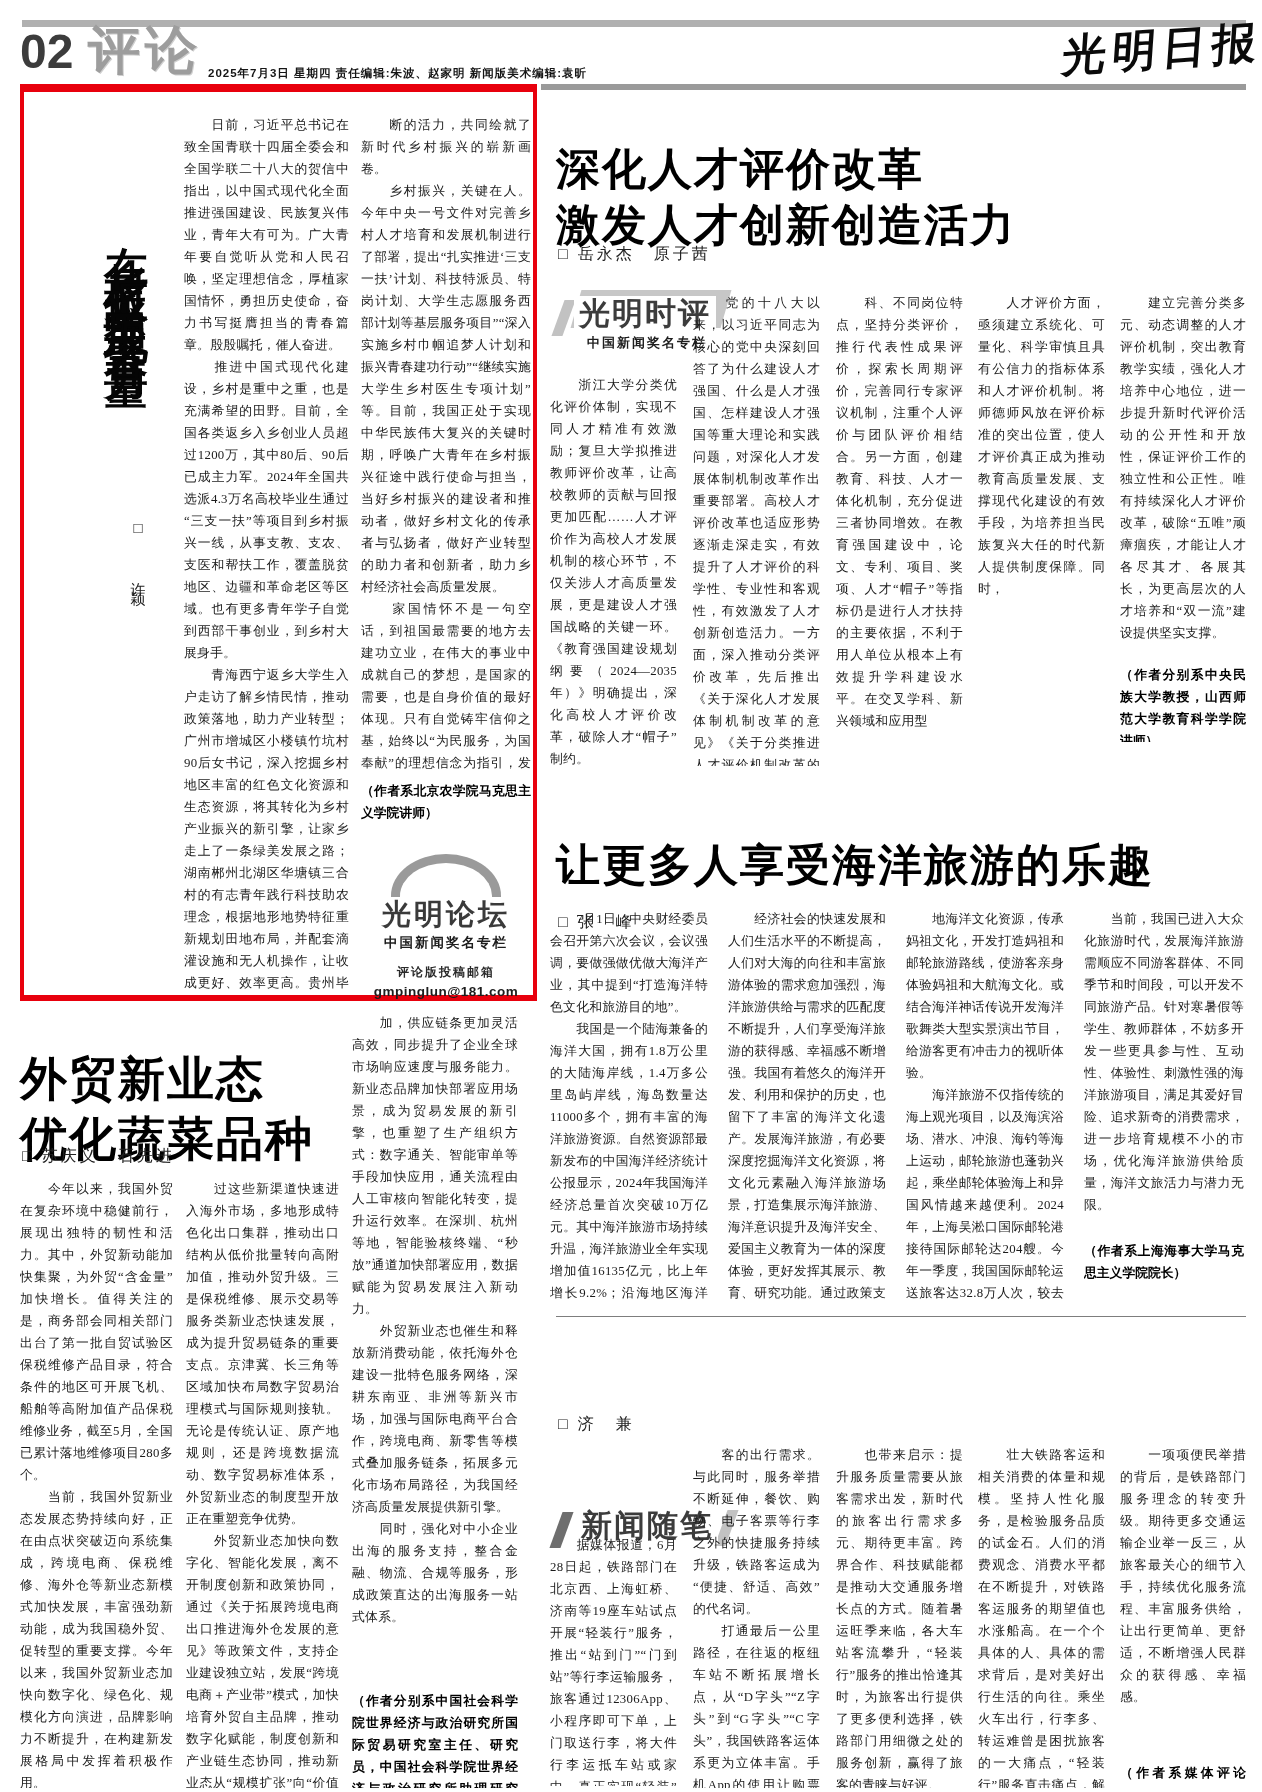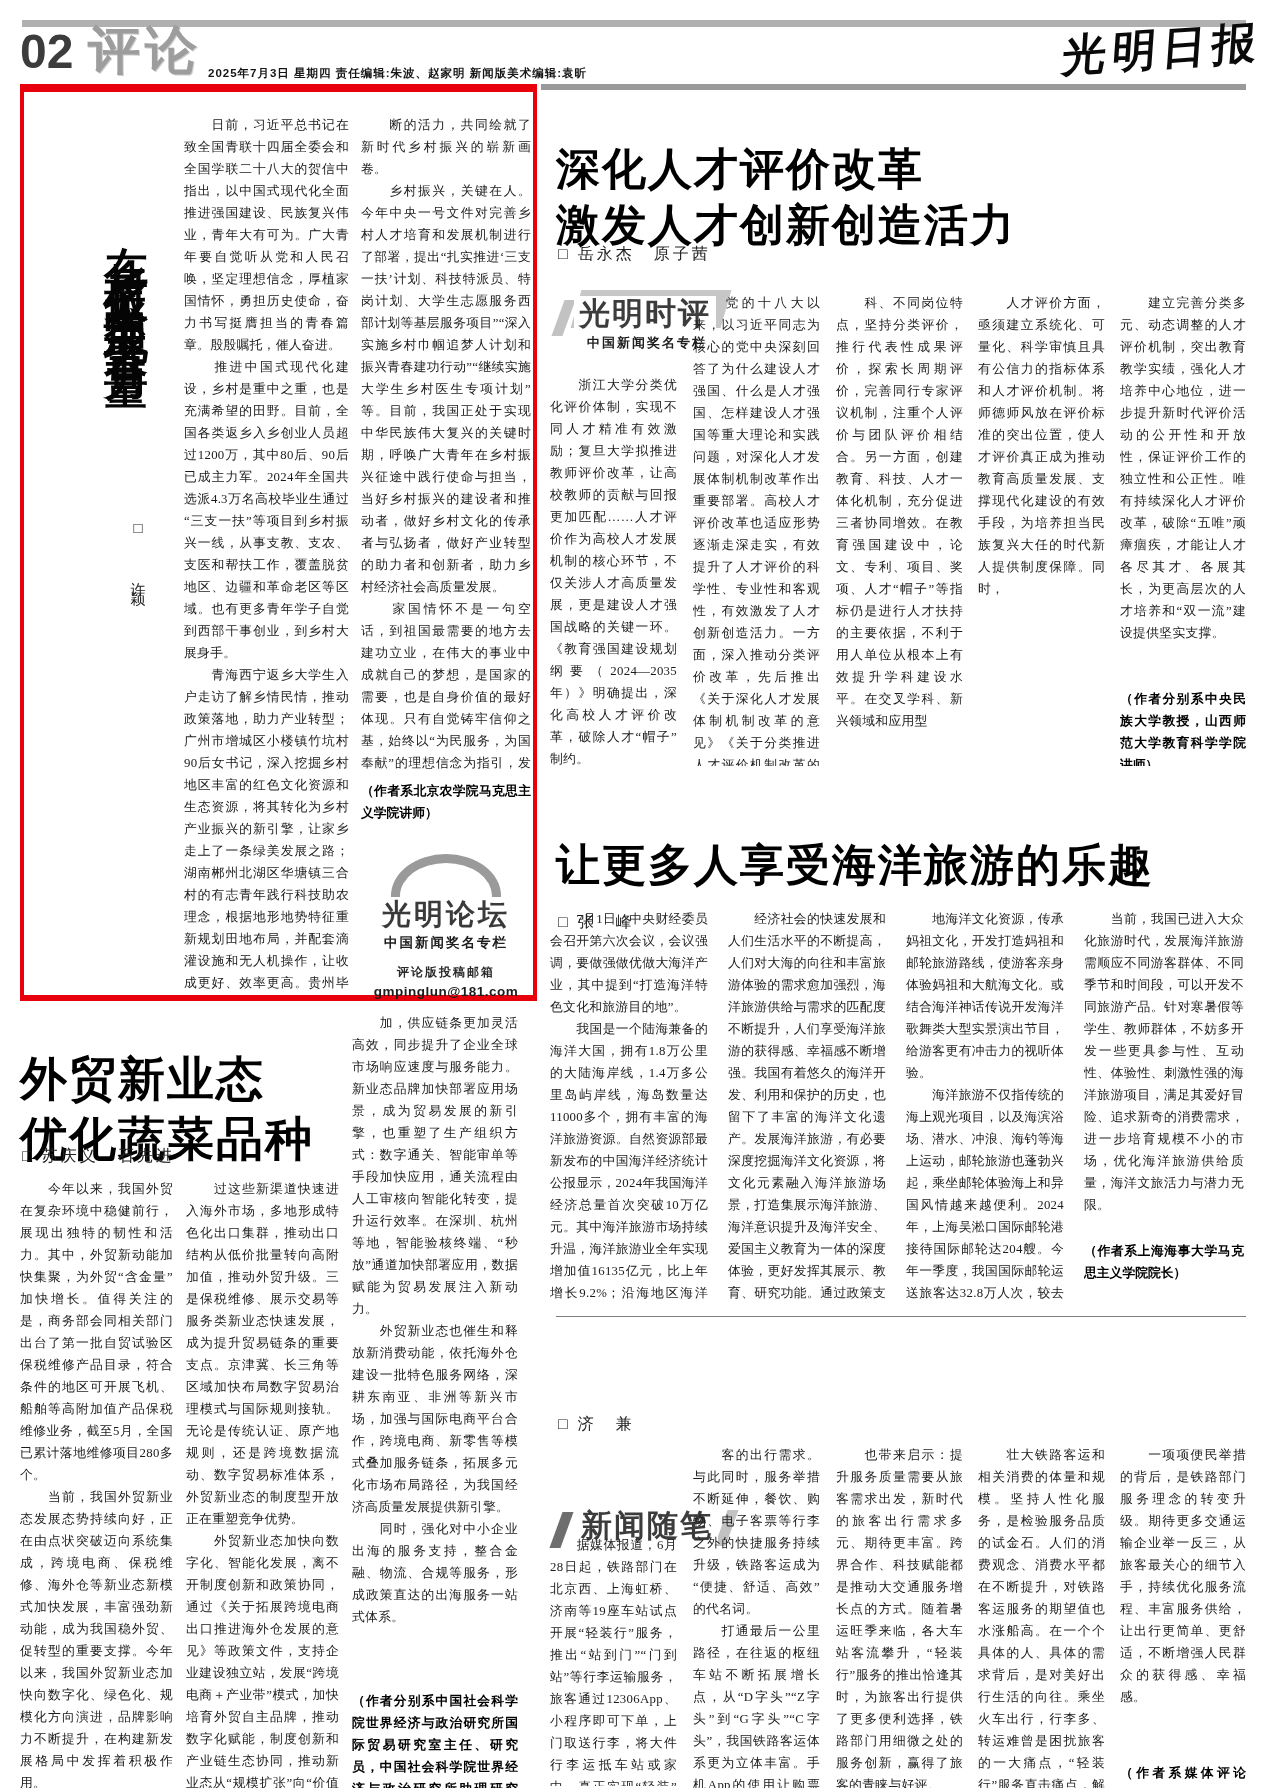--- a/index.html
+++ b/index.html
@@ -94,21 +94,21 @@
       <div class="sk-sl"></div>
       <div class="sk-tx sans">光明时评</div>
       <div class="sk-sub sans">中国新闻奖名专栏</div>
     </div>
 
     <div class="abs bt" style="left:550px;top:374px;width:127px;height:392px;">　　浙江大学分类优化评价体制，实现不同人才精准有效激励；复旦大学拟推进教师评价改革，让高校教师的贡献与回报更加匹配……人才评价作为高校人才发展机制的核心环节，不仅关涉人才高质量发展，更是建设人才强国战略的关键一环。《教育强国建设规划纲要（2024—2035年）》明确提出，深化高校人才评价改革，破除人才“帽子”制约。</div>
     <div class="abs bt" style="left:693px;top:292px;width:127px;height:474px;">　　党的十八大以来，以习近平同志为核心的党中央深刻回答了为什么建设人才强国、什么是人才强国、怎样建设人才强国等重大理论和实践问题，对深化人才发展体制机制改革作出重要部署。高校人才评价改革也适应形势逐渐走深走实，有效提升了人才评价的科学性、专业性和客观性，有效激发了人才创新创造活力。一方面，深入推动分类评价改革，先后推出《关于深化人才发展体制机制改革的意见》《关于分类推进人才评价机制改革的指导意见》等一系列政策文件，明确倡导根据不同学</div>
     <div class="abs bt" style="left:836px;top:292px;width:127px;height:474px;">　　科、不同岗位特点，坚持分类评价，推行代表性成果评价，探索长周期评价，完善同行专家评议机制，注重个人评价与团队评价相结合。另一方面，创建教育、科技、人才一体化机制，充分促进三者协同增效。在教育强国建设中，论文、专利、项目、奖项、人才“帽子”等指标仍是进行人才扶持的主要依据，不利于用人单位从根本上有效提升学科建设水平。在交叉学科、新兴领域和应用型</div>
     <div class="abs bt" style="left:978px;top:292px;width:127px;height:474px;">　　人才评价方面，亟须建立系统化、可量化、科学审慎且具有公信力的指标体系和人才评价机制。将师德师风放在评价标准的突出位置，使人才评价真正成为推动教育高质量发展、支撑现代化建设的有效手段，为培养担当民族复兴大任的时代新人提供制度保障。同时，</div>
     <div class="abs bt" style="left:1120px;top:292px;width:126px;height:396px;">　　建立完善分类多元、动态调整的人才评价机制，突出教育教学实绩，强化人才培养中心地位，进一步提升新时代评价活动的公开性和开放性，保证评价工作的独立性和公正性。唯有持续深化人才评价改革，破除“五唯”顽瘴痼疾，才能让人才各尽其才、各展其长，为更高层次的人才培养和“双一流”建设提供坚实支撑。</div>
-    <div class="abs attr" style="left:1120px;top:688px;width:126px;height:78px;font-family:Liberation Serif, serif;">（作者分别系中央民族大学教授，山西师范大学教育科学学院讲师）</div>
+    <div class="abs attr" style="left:1120px;top:664px;width:126px;height:78px;font-family:Liberation Serif, serif;">（作者分别系中央民族大学教授，山西师范大学教育科学学院讲师）</div>
   </section>
 
   <section>
     <h1 class="abs hl" style="left:556px;top:812px;font-size:44px;">让更多人享受海洋旅游的乐趣</h1>
     <div class="abs by" style="left:558px;top:912px;">□ 张　峰</div>
 
     <div class="abs bt" style="left:550px;top:908px;width:158px;height:394px;">　　7月1日，中央财经委员会召开第六次会议，会议强调，要做强做优做大海洋产业，其中提到“打造海洋特色文化和旅游目的地”。
 　　我国是一个陆海兼备的海洋大国，拥有1.8万公里的大陆海岸线，1.4万多公里岛屿岸线，海岛数量达11000多个，拥有丰富的海洋旅游资源。自然资源部最新发布的中国海洋经济统计公报显示，2024年我国海洋经济总量首次突破10万亿元。其中海洋旅游市场持续升温，海洋旅游业全年实现增加值16135亿元，比上年增长9.2%；沿海地区海洋旅游消费活力迸发，广东、山东、江苏等地旅游收入同比增长10%以上。一项项扎实的数据说明，不仅绿水青山是金山银山，碧海银滩也是金山银山。
 　　海洋是高质量发展的战略要地，海洋旅游是海洋服务业的重要方面，具有环境污染少、拉动就业强、产业延伸链条长、附加值高等特点，是沿海地区高质量发展的重要场域。近年来，随着中国</div>
     <div class="abs bt" style="left:728px;top:908px;width:158px;height:394px;">　　经济社会的快速发展和人们生活水平的不断提高，人们对大海的向往和丰富旅游体验的需求愈加强烈，海洋旅游供给与需求的匹配度不断提升，人们享受海洋旅游的获得感、幸福感不断增强。我国有着悠久的海洋开发、利用和保护的历史，也留下了丰富的海洋文化遗产。发展海洋旅游，有必要深度挖掘海洋文化资源，将文化元素融入海洋旅游场景，打造集展示海洋旅游、海洋意识提升及海洋安全、爱国主义教育为一体的深度体验，更好发挥其展示、教育、研究功能。通过政策支持等引导和鼓励社会资本参与海洋主题公园建设，深度开发商业海洋旅游资源，丰富海洋旅游场景，提升海洋旅游吸引力。还可结合当</div>

